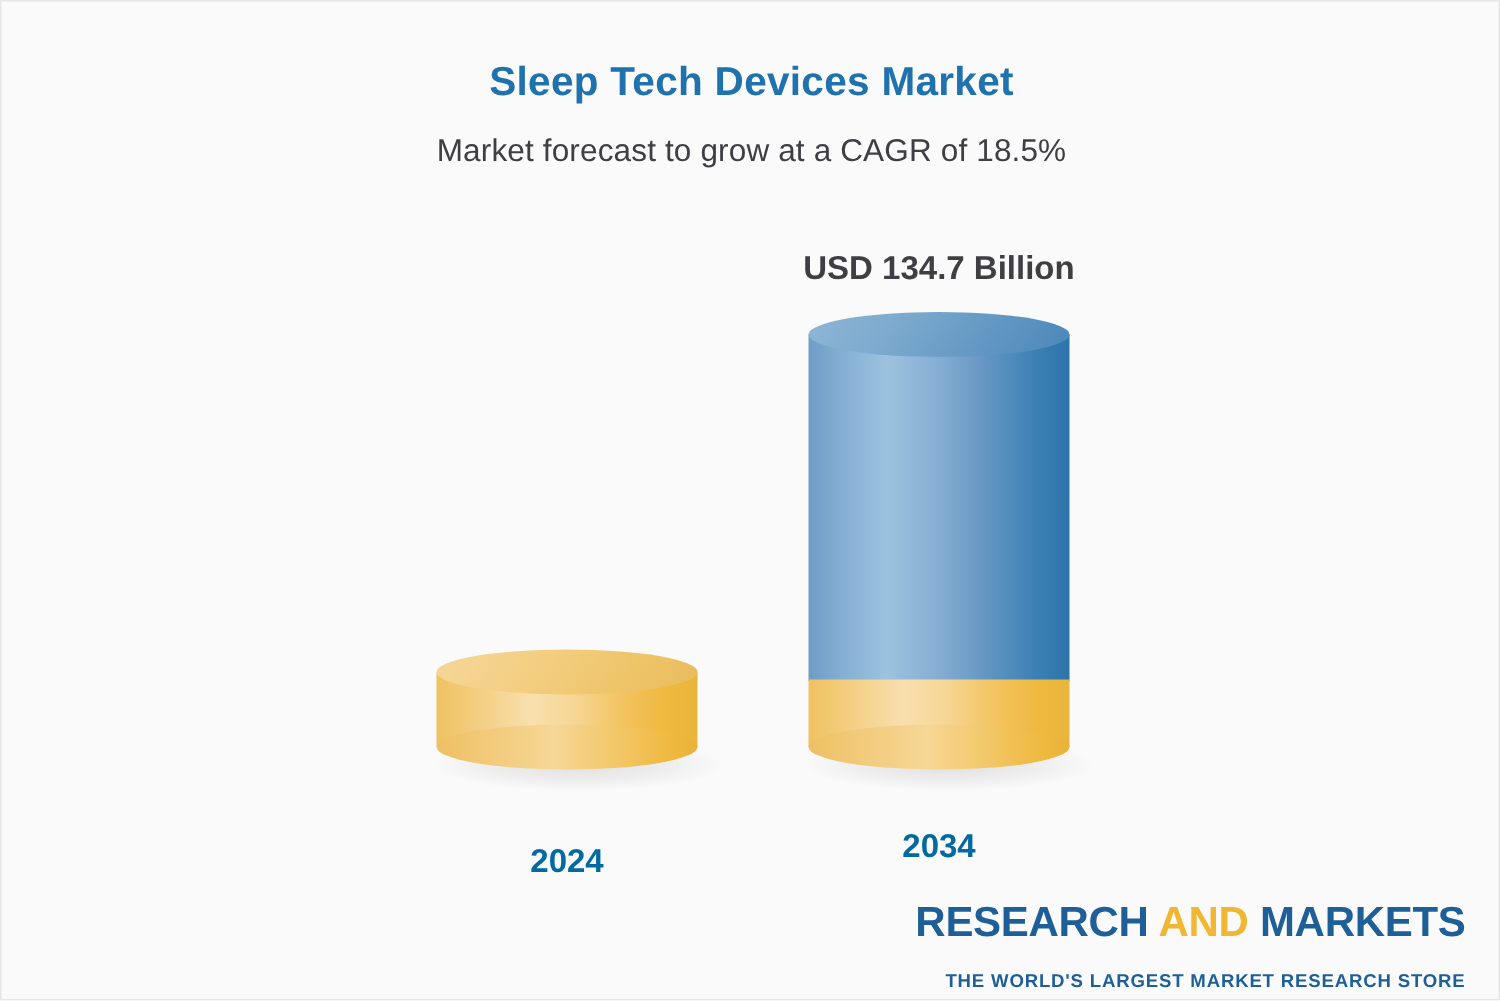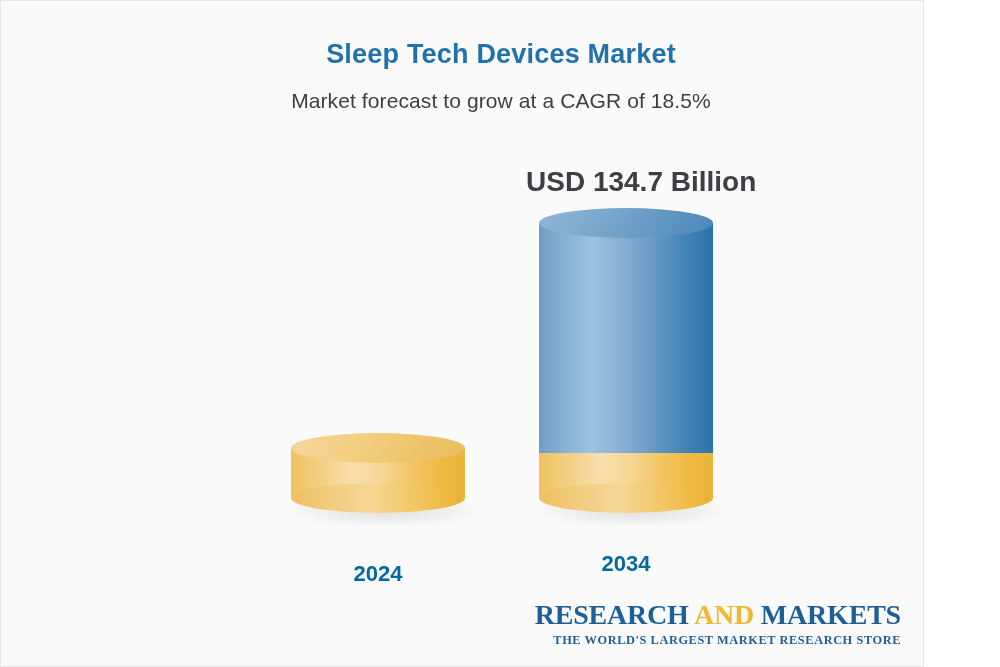--- a/index.html
+++ b/index.html
@@ -7,21 +7,21 @@
     margin: 0;
     padding: 0;
     background: #ffffff;
   }
   body {
     font-family: "Liberation Sans", "DejaVu Sans", sans-serif;
   }
 
   #canvas {
     position: relative;
-    width: 924px;
+    width: 1000px;
     height: 667px;
     background: #fafafa;
     box-sizing: border-box;
     border: 1px solid #e6e6e6;
     overflow: hidden;
   }
 
   
   #chart-title {
     position: absolute;
@@ -121,21 +121,21 @@
         rgba(120,120,120,0.20) 0%,
         rgba(120,120,120,0.09) 45%,
         rgba(120,120,120,0.0) 72%);
     pointer-events: none;
   }
 
   
   .value-label {
     position: absolute;
     text-align: center;
-    font-size: 28px;
+    font-size: 22px;
     font-weight: bold;
     color: #3e3e44;
     white-space: nowrap;
   }
   .year-label {
     position: absolute;
     text-align: center;
     font-size: 22px;
     font-weight: bold;
     color: #0369a1;
@@ -150,35 +150,34 @@
     top: 622px;
     font-size: 17px;
     color: #8a8a90;
     letter-spacing: 0.1px;
   }
   #logo {
     position: absolute;
     right: 22px;
     top: 600px;
     text-align: right;
-    font-family: Liberation Serif, serif;
   }
   #logo-wordmark {
     font-size: 28px;
     font-weight: bold;
     color: #1f5f97;
     letter-spacing: -0.2px;
     line-height: 1.0;
     white-space: nowrap;
   }
   #logo-and {
     color: #f0b733;
   }
   #logo-tagline {
-    margin-top: 4px;
+    margin-top: 18px;
     font-size: 12.4px;
     font-weight: bold;
     color: #1f5f97;
     letter-spacing: 0.55px;
     white-space: nowrap;
   }
 </style>
 </head>
 <body>
 

